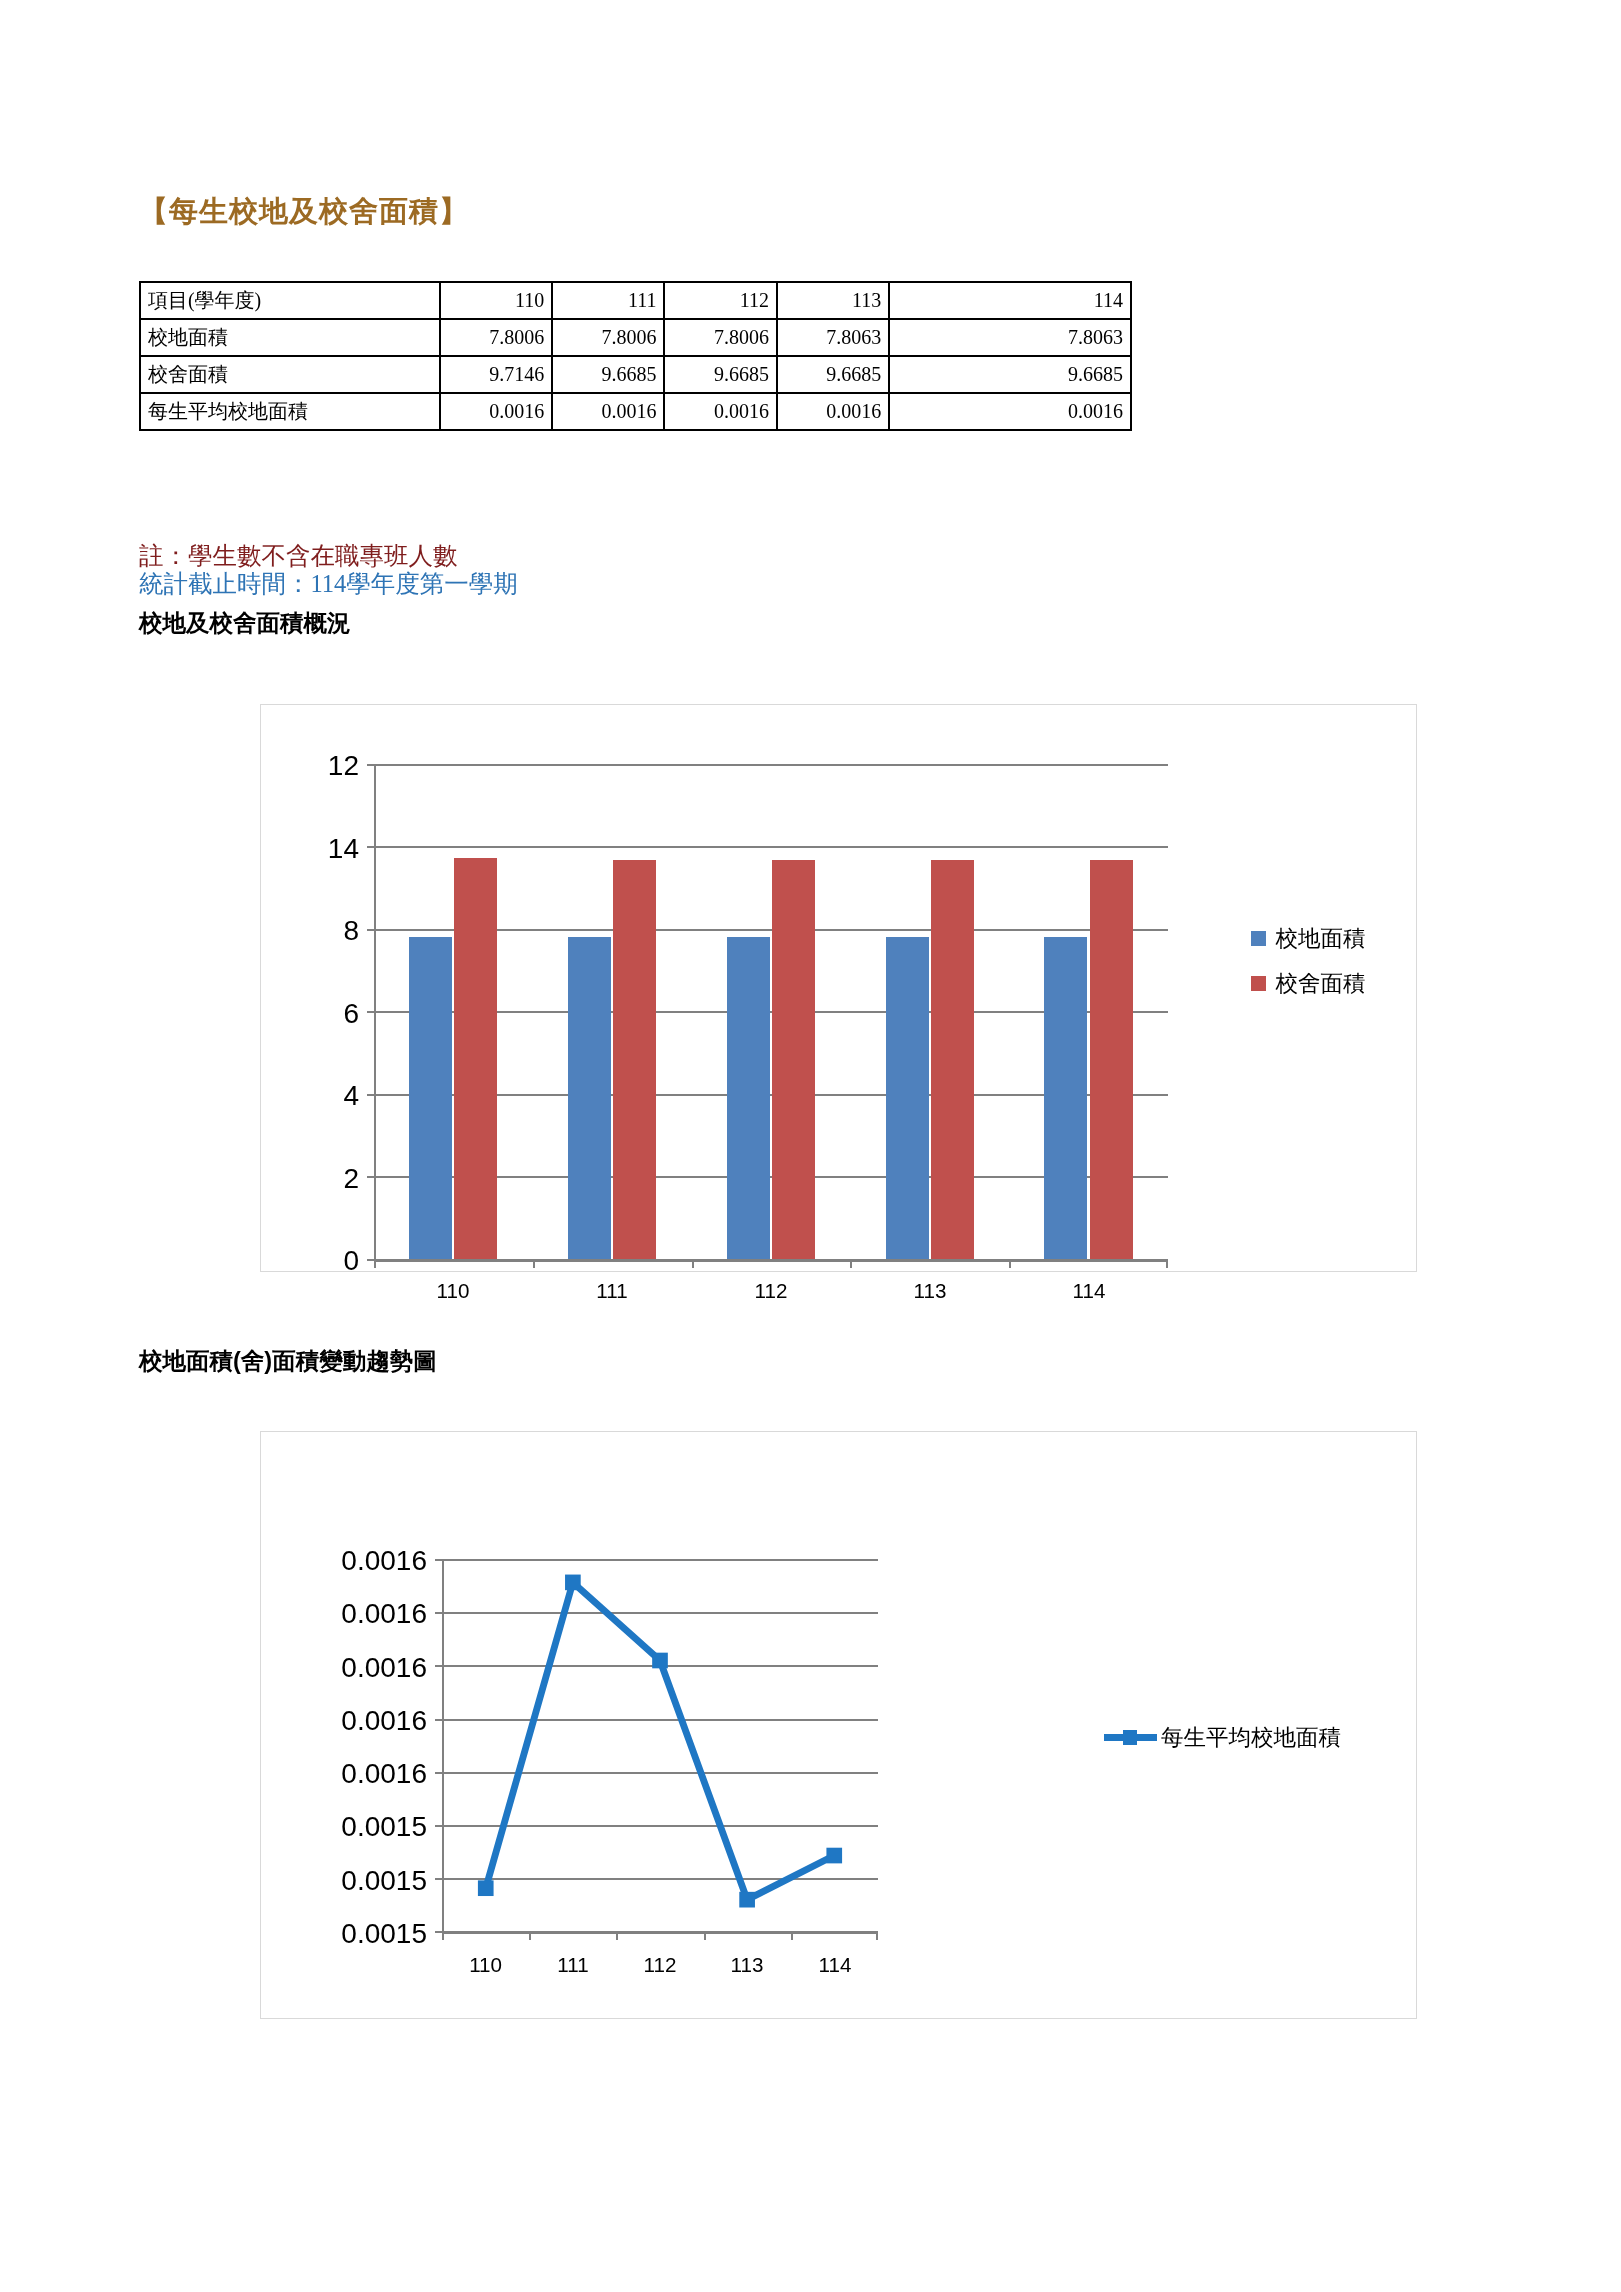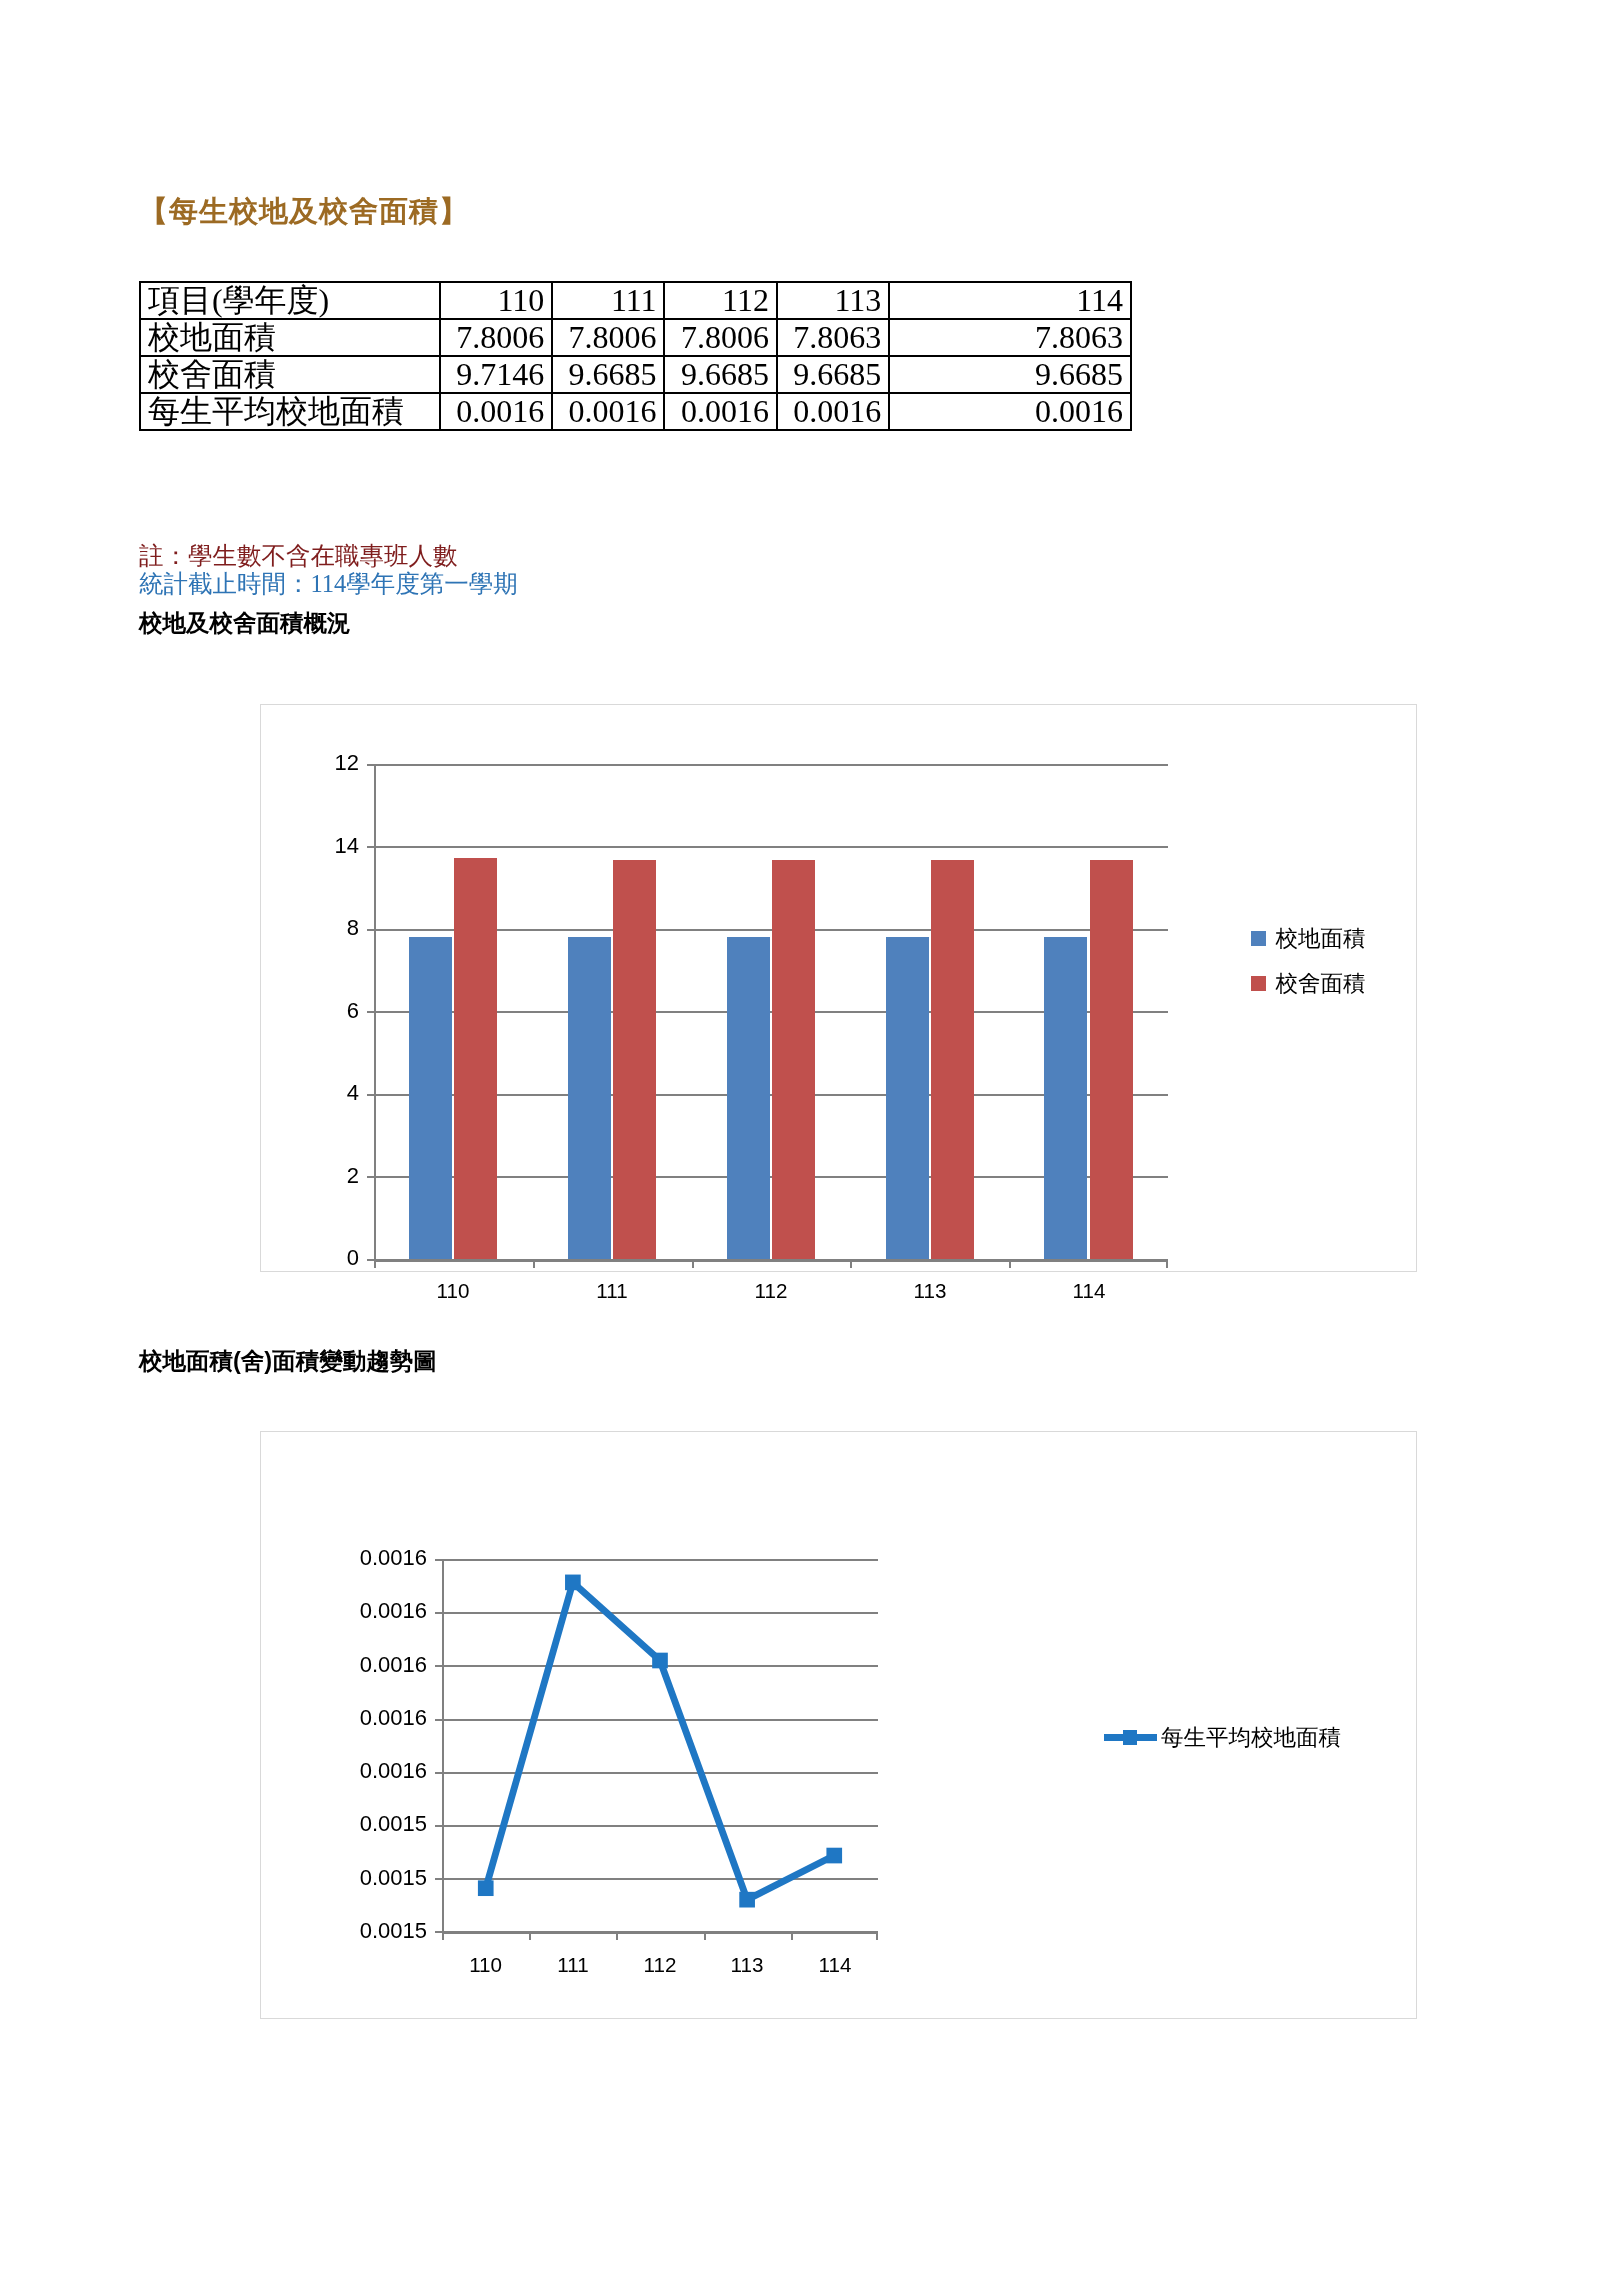--- a/index.html
+++ b/index.html
@@ -14,21 +14,21 @@
   }
 
   
   #data-table{
     position:absolute;left:139px;top:281px;width:993px;
     border-collapse:collapse;table-layout:fixed;
   }
   #data-table td{
     border:2px solid #000;
     height:35px;
-    font-size:32px;
+    font-size:20px;
     padding:0 6.9px;
     line-height:33px;
     white-space:nowrap;
     overflow:hidden;
   }
   #data-table td.lbl{text-align:left;}
   #data-table td.num{text-align:right;}
   col.c-label{width:243px;}
   col.c-y{width:91px;}
   col.c-ylast{width:196px;}
@@ -56,21 +56,21 @@
   #bar-chart-frame{left:260px;top:704px;width:1157px;height:568px;}
   #line-chart-frame{left:260px;top:1431px;width:1157px;height:588px;}
 
   .plot{position:absolute;}
   .gridline{position:absolute;height:2px;background:#808080;left:0;}
   .axis-y{position:absolute;width:2px;background:#808080;top:0;}
   .axis-x{position:absolute;height:2.9px;background:#808080;left:0;}
   .tick-y{position:absolute;width:6.9px;height:2px;background:#808080;}
   .tick-x{position:absolute;width:2px;height:8.8px;background:#808080;}
   .ylabel{
-    position:absolute;text-align:right;font-size:22px;
+    position:absolute;text-align:right;font-size:28px;
     font-family:"Liberation Sans","DejaVu Sans",sans-serif;color:#000;
     white-space:nowrap;
   }
   .xlabel{
     position:absolute;text-align:center;font-size:20.6px;
     font-family:"Liberation Sans","DejaVu Sans",sans-serif;color:#000;
     white-space:nowrap;
   }
   .bar{position:absolute;bottom:0;}
   .legend-item{position:absolute;display:flex;align-items:center;white-space:nowrap;}

